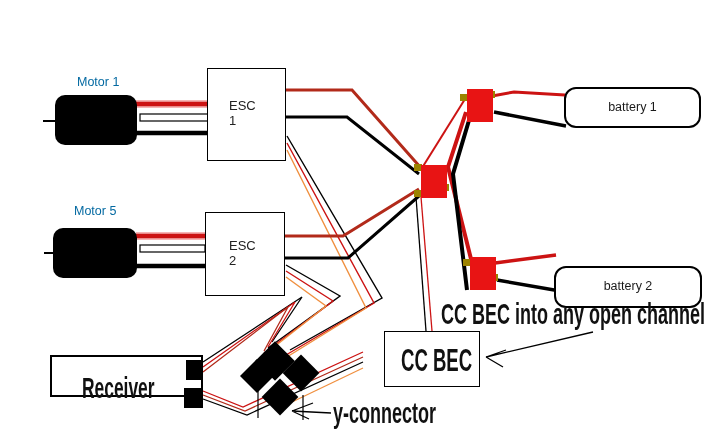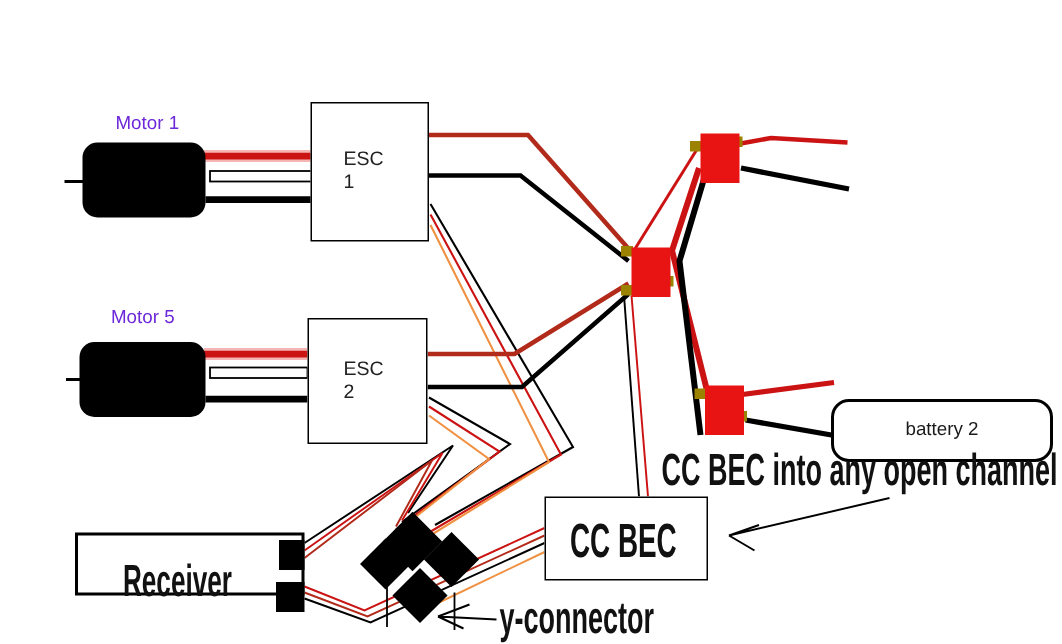--- a/index.html
+++ b/index.html
@@ -14,21 +14,21 @@
   .wdkred{stroke:var(--wire-dark-red,#b22a1a);fill:none;}
   .worange{stroke:var(--wire-orange,#f09040);fill:none;}
   .wglow{stroke:var(--glow-pink,#f5b5b5);fill:none;}
   .sqred{fill:var(--connector-red,#e81414);}
   .pin{fill:var(--pin-olive,#9b8300);}
   .dia{fill:var(--wire-black,#000);}
 
   .box{position:absolute;box-sizing:border-box;background:#fff;border:1.5px solid #000;}
   .blackbox{position:absolute;background:#000;border-radius:10px;}
   .rounded{border-radius:12px;border-width:2px;}
-  .smalllabel{position:absolute;font-size:12.5px;line-height:1.1;color:#6d28d9;white-space:nowrap;}
+  .smalllabel{position:absolute;font-size:12.5px;line-height:1.1;color:#0369a1;white-space:nowrap;}
   .esc-label{position:absolute;font-size:13px;line-height:1.15;color:#222;}
   .cond{ 
     font-weight:700;letter-spacing:0px;color:#111;white-space:nowrap;
     transform-origin:left top;
   }
   .receiver-label{position:absolute;left:30px;top:14px;font-size:30px;transform:scaleX(0.58);}
   .ccbec-label{position:absolute;left:16px;top:10px;font-size:32px;transform:scaleX(0.58);}
   .note{position:absolute;left:441px;top:297px;font-size:30px;transform:scaleX(0.60);}
   .ycon{position:absolute;left:333px;top:396px;font-size:30px;transform:scaleX(0.60);}
   .battery-label{position:absolute;width:100%;text-align:center;top:11px;font-size:12.5px;}
@@ -152,30 +152,33 @@
       <div>1</div>
     </div>
   </div>
   <div class="box" style="left:205px;top:212px;width:80px;height:84px;">
     <div class="esc-label" style="left:23px;top:26px;">
       <div>ESC</div>
       <div>2</div>
     </div>
   </div>
 
+  <div class="box rounded" style="left:564px;top:87px;width:137px;height:41px;">
+    <div class="battery-label">battery 1</div>
+  </div>
   <div class="box rounded" style="left:554px;top:266px;width:148px;height:42px;">
     <div class="battery-label">battery 2</div>
   </div>
 
   <div class="box" style="left:50px;top:355px;width:153px;height:42px;border-width:2px;">
     <div class="cond receiver-label">Receiver</div>
     <div class="rx-conn" style="left:134px;top:3px;width:17px;height:20px;"></div>
     <div class="rx-conn" style="left:132px;top:31px;width:19px;height:20px;"></div>
   </div>
 
-  <div class="box" style="left:363px;top:331px;width:109px;height:56px;">
+  <div class="box" style="left:384px;top:331px;width:96px;height:56px;">
     <div class="cond ccbec-label">CC BEC</div>
   </div>
 
   <div class="cond note">CC BEC into any open channel</div>
   <div class="cond ycon">y-connector</div>
 
 </div>
 
 </body></html>

